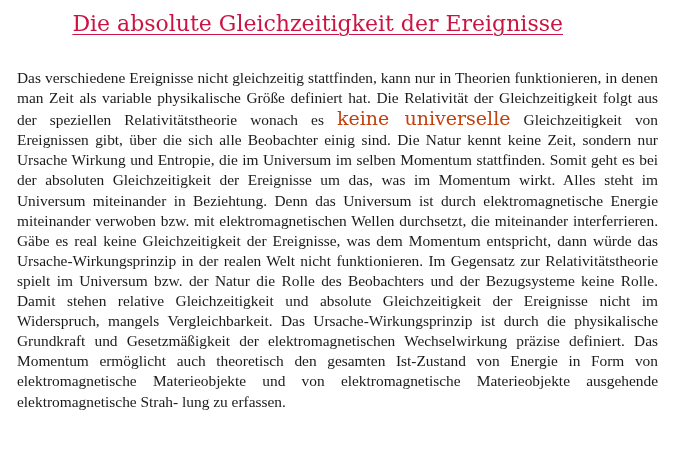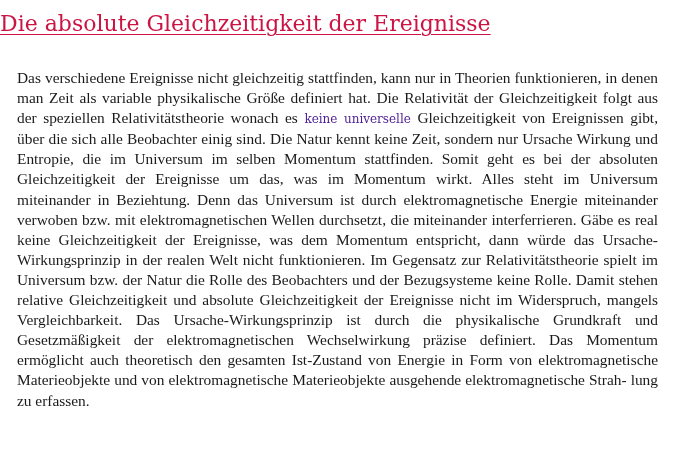--- a/index.html
+++ b/index.html
@@ -18,48 +18,49 @@
       left: 0;
       top: 0;
       width: 673px;
       height: 461px;
     }
     .title {
       position: absolute;
       left: 0;
       top: 9px;
       width: 552px;
-      text-align: left;
+      text-align: right;
       font-family: "DejaVu Serif", serif;
       font-size: 22px;
       line-height: 30px;
       color: #cc1444;
       text-decoration: underline;
       text-decoration-thickness: 1px;
       text-underline-offset: 3px;
       margin: 0;
       font-weight: normal;
+      padding-left: 11px;
     }
     .body-text {
       position: absolute;
       left: 17px;
       top: 68px;
       width: 641px;
       font-family: "Liberation Serif", serif;
       font-size: 15.4px;
       line-height: 20.1px;
       color: #1a1a1a;
       text-align: justify;
       margin: 0;
       hyphens: manual;
     }
     .highlight {
-      color: #4c1d95;
+      color: #c2410c;
       font-family: "DejaVu Serif", serif;
-      font-size: 12px;
+      font-size: 19px;
     }
   </style>
 </head>
 <body>
 
 <div class="page">
   <h1 class="title">Die absolute Gleichzeitigkeit der Ereignisse</h1>
   <p class="body-text"><span>Das verschiedene Ereignisse nicht gleichzeitig stattfinden, kann nur in Theorien funktionieren, in denen man Zeit als variable physikalische Größe definiert hat. Die Relativität der Gleichzeitigkeit folgt aus der speziellen Relativitätstheorie wonach es </span><span class="highlight">keine universelle</span><span> Gleichzeitigkeit von Ereignissen gibt, über die sich alle Beobachter einig sind. Die Natur kennt keine Zeit, sondern nur Ursache Wirkung und Entropie, die im Universum im selben Momentum stattfinden. Somit geht es bei der absoluten Gleichzeitigkeit der Ereignisse um das, was im Momentum wirkt. Alles steht im Universum miteinander in Beziehtung. Denn das Universum ist durch elektromagnetische Energie miteinander verwoben bzw. mit elektromagnetischen Wellen durchsetzt, die miteinander interferrieren. Gäbe es real  keine Gleichzeitigkeit der Ereignisse, was dem Momentum entspricht, dann würde das Ursache-Wirkungsprinzip in der realen Welt nicht funktionieren. Im Gegensatz zur Relativitätstheorie spielt im Universum bzw. der Natur die Rolle des Beobachters und der Bezugsysteme keine Rolle. Damit stehen relative Gleichzeitigkeit und absolute Gleichzeitigkeit der Ereignisse nicht im Widerspruch, mangels Vergleichbarkeit. Das Ursache-Wirkungsprinzip ist durch die physikalische Grundkraft und Gesetzmäßigkeit der elektromagnetischen Wechselwirkung präzise definiert. Das Momentum ermöglicht auch theoretisch den gesamten Ist-Zustand von Energie in Form von elektromagnetische Materieobjekte und von elektromagnetische  Materieobjekte ausgehende elektromagnetische Strah- lung zu erfassen.</span></p>
 </div>
 

